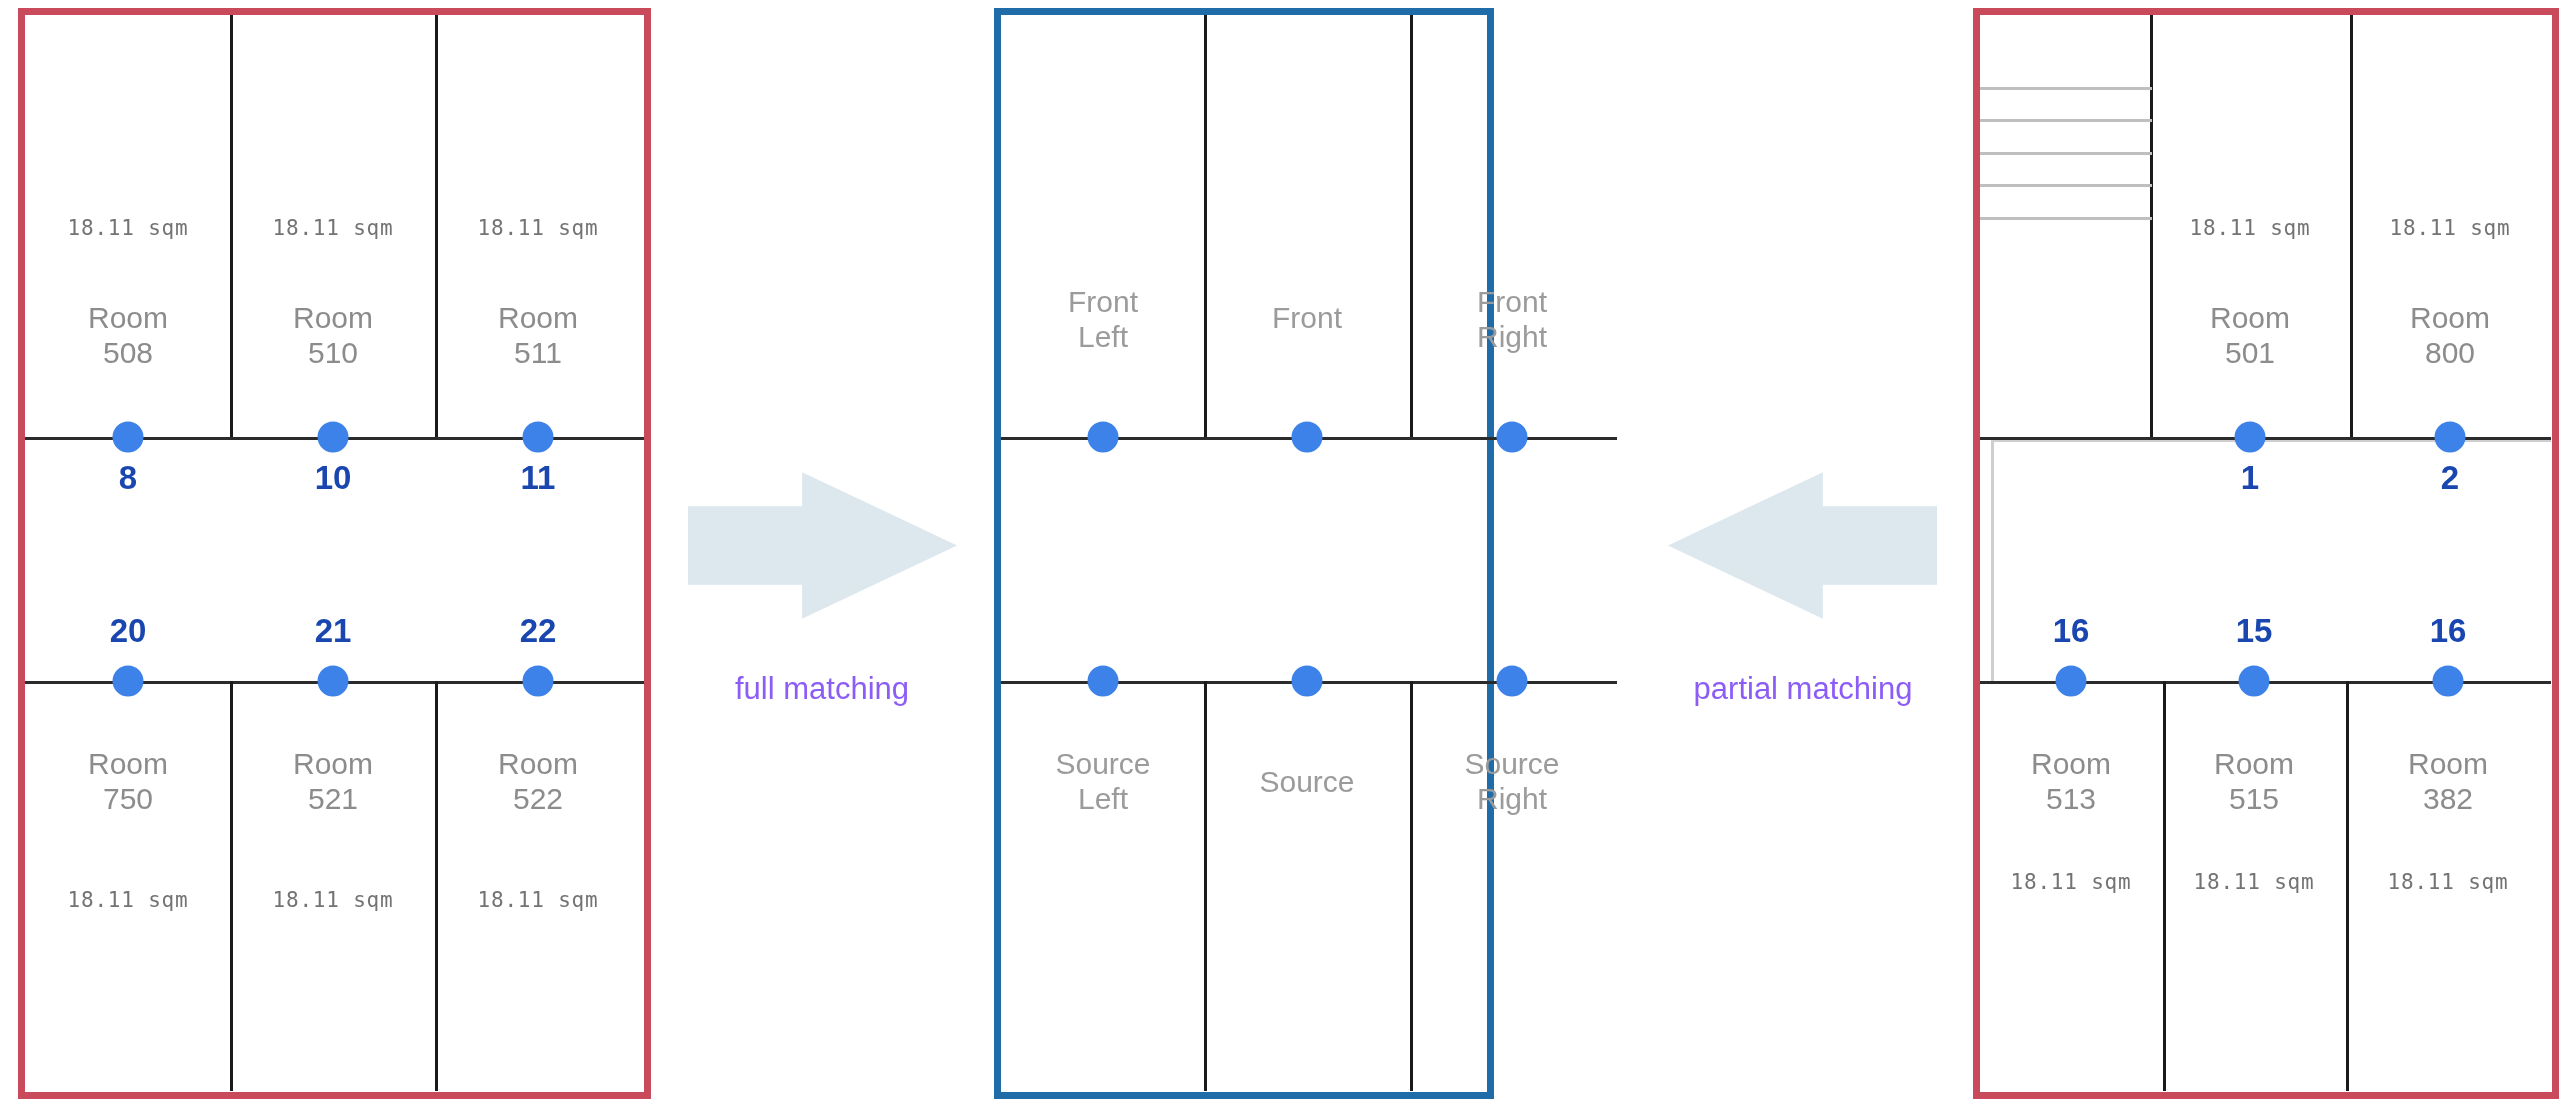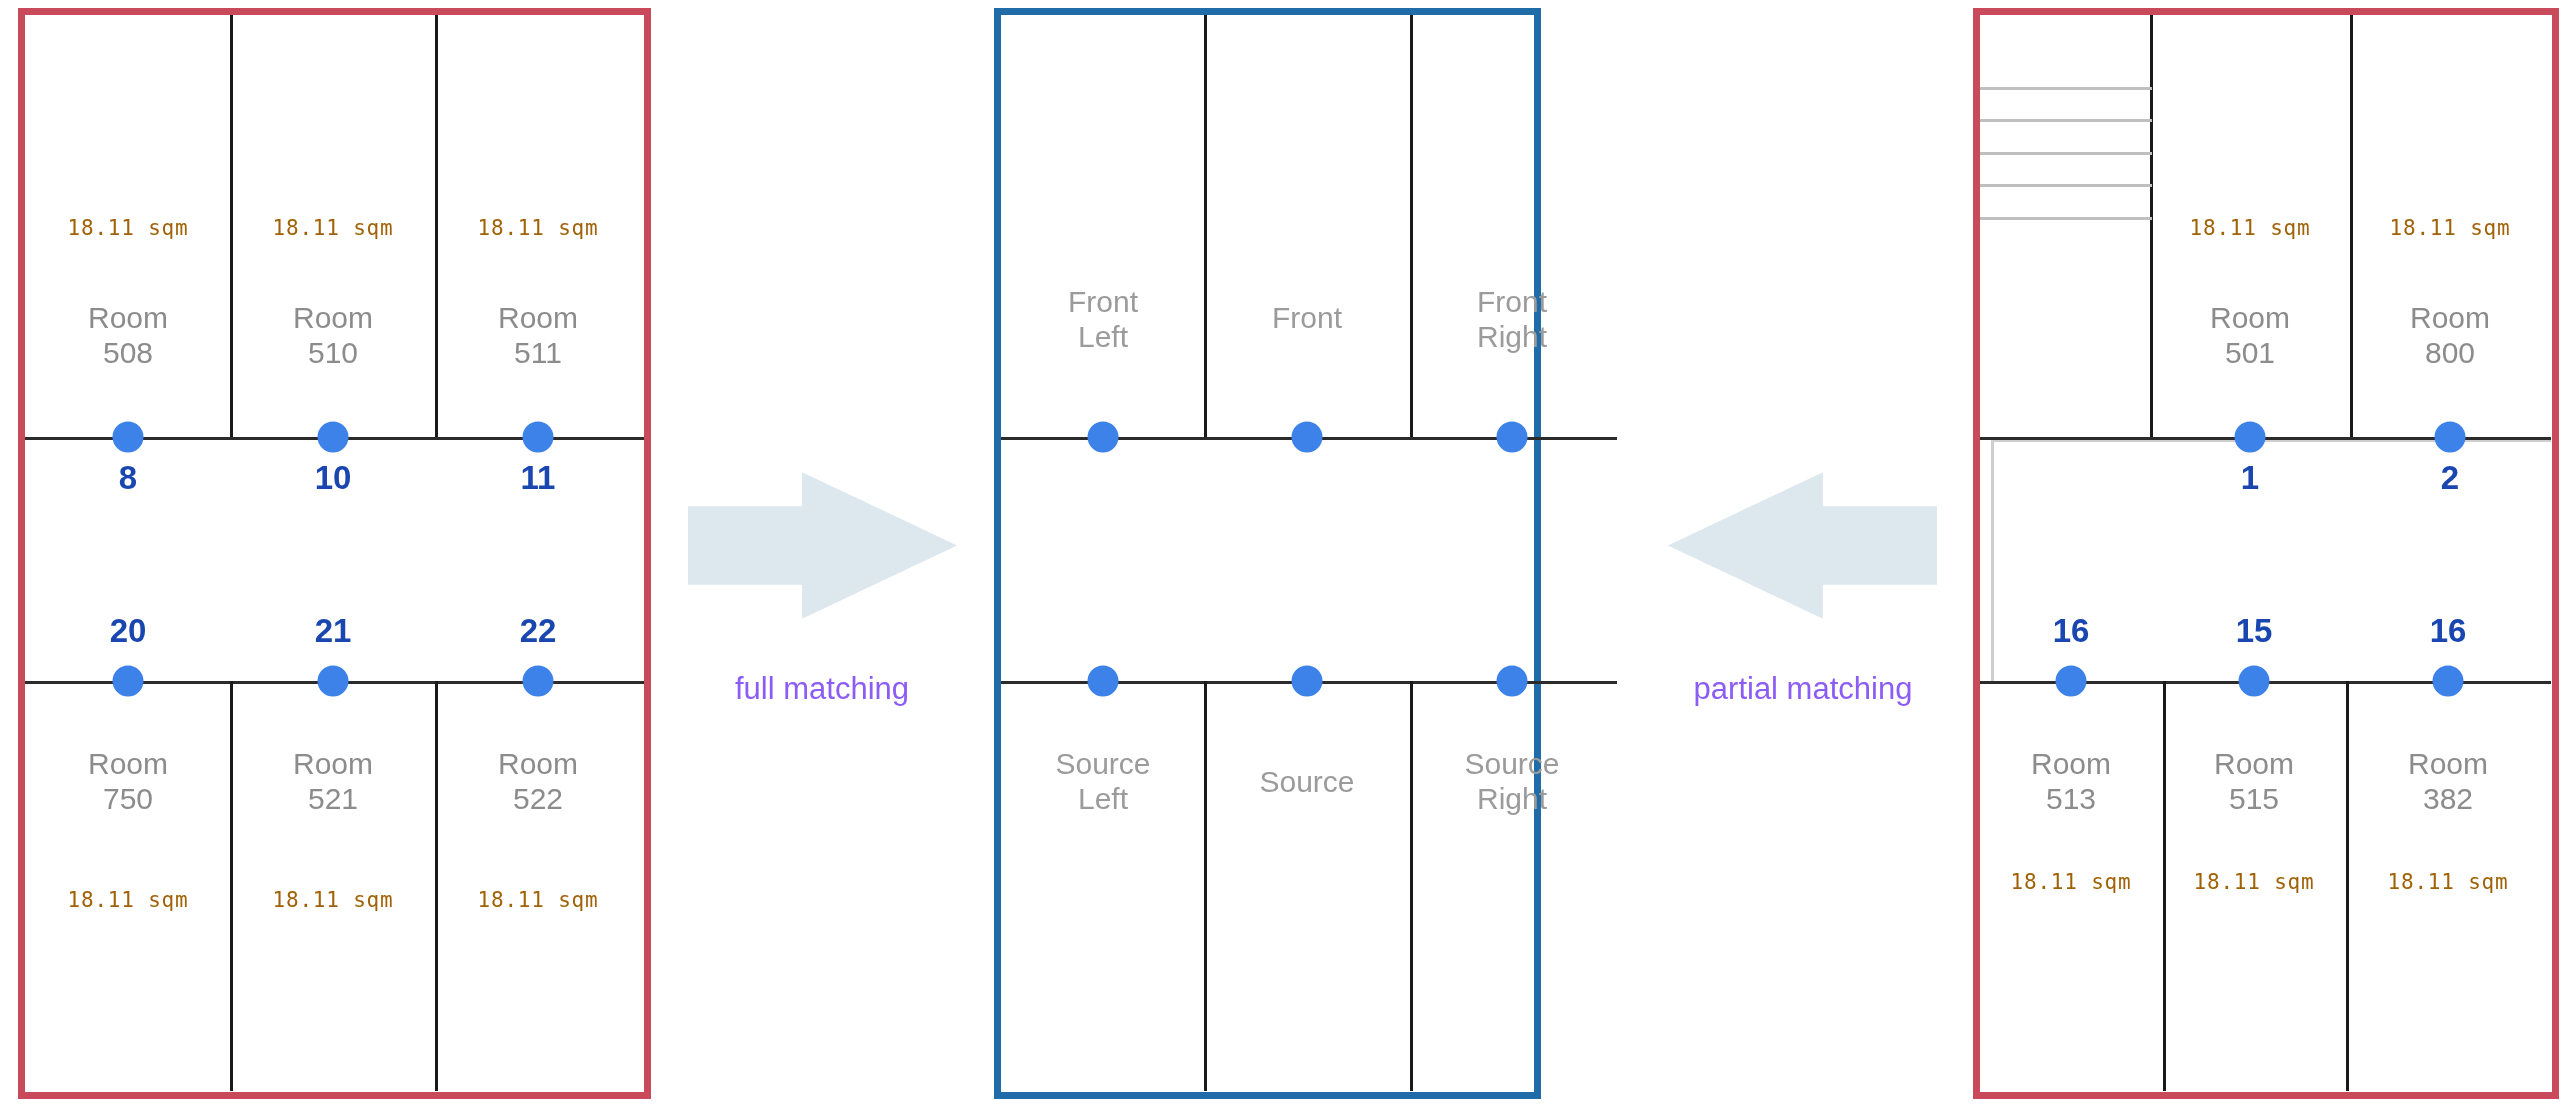--- a/index.html
+++ b/index.html
@@ -10,40 +10,40 @@
     position:relative;
   }
   .stage{position:relative;width:2576px;height:1110px;}
 
   
   .panel{position:absolute;top:8.1px;height:1091px;box-sizing:border-box;background:#ffffff;}
   .panel.red{border:7.3px solid #c94b5b;}
   .panel.blue{border:7.3px solid #1f6ca8;}
 
   #panel-left {left:18px;  width:633px;}
-  #panel-mid  {left:994px;width:547px;}
+  #panel-mid  {left:994px;width:500px;}
   #panel-right{left:1973px;width:586px;}
 
   .inner{position:absolute;inset:0;}
 
   
   .vdiv{position:absolute;width:3.3px;background:#1a1a1a;}
   
   .hdiv{position:absolute;height:3.3px;background:#2b2b2b;}
 
   
   .tread{position:absolute;height:3.3px;background:#bfbfbf;}
   .lightv{position:absolute;width:2.4px;background:#cfcfcf;}
   .lighth{position:absolute;height:2.4px;background:#cfcfcf;}
 
   
   .sqm{
     position:absolute;
     font-family:"DejaVu Sans Mono","Liberation Mono",monospace;
-    font-size:21px;color:#a16207;letter-spacing:0.8px;
+    font-size:21px;color:#737373;letter-spacing:0.8px;
     white-space:nowrap;transform:translateX(-50%);
   }
   .roomlabel{
     position:absolute;
     font-size:30px;color:#8c8c8c;
     line-height:1.18;text-align:center;
     white-space:nowrap;transform:translateX(-50%);
     font-weight:400;
   }
   .zonelabel{

